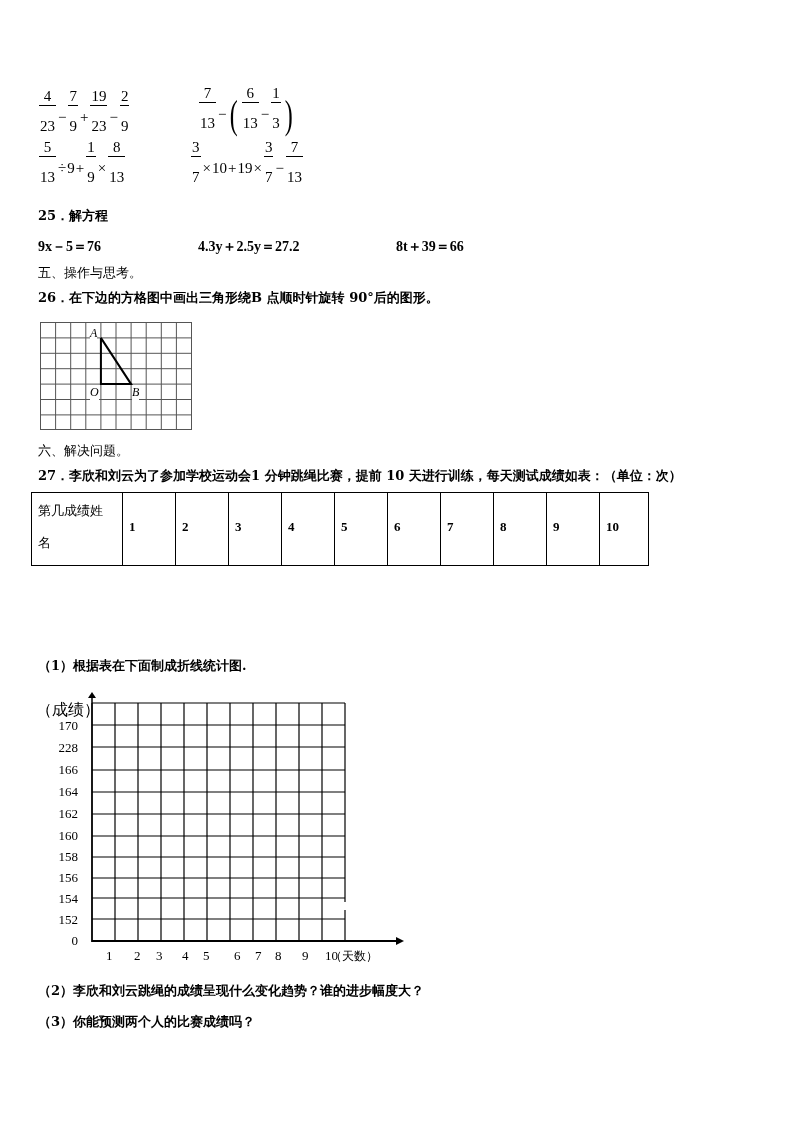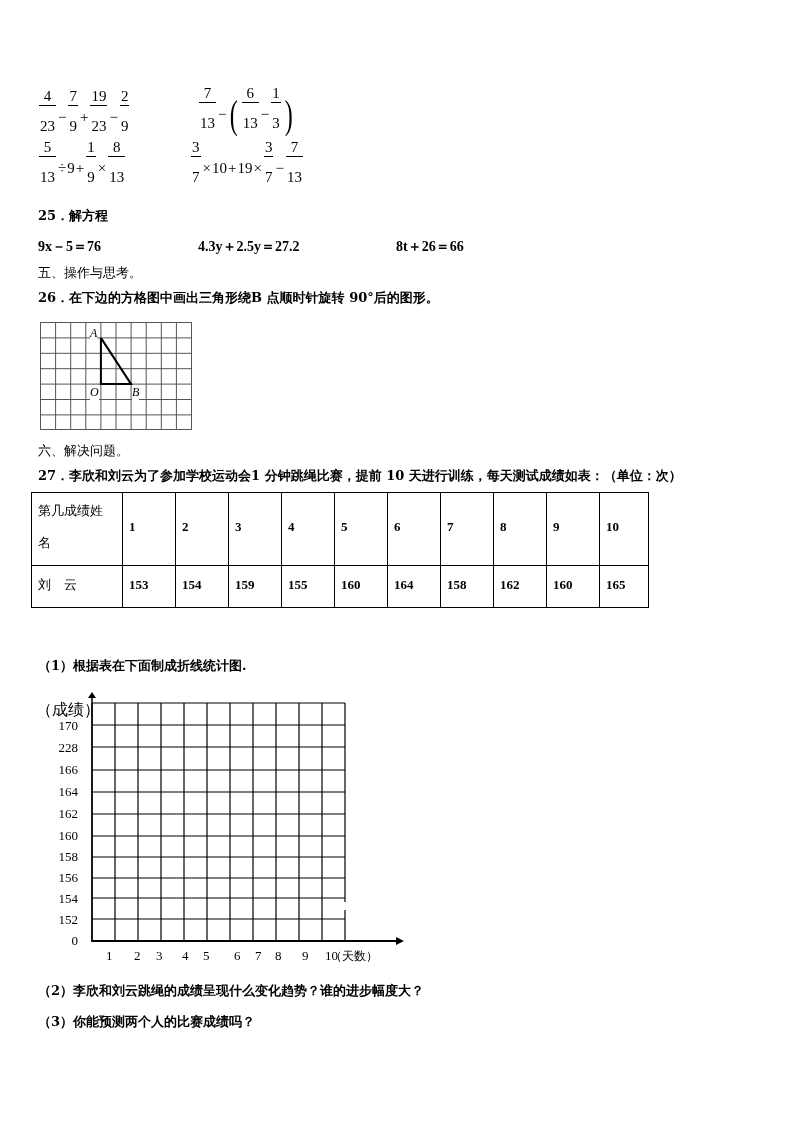--- a/index.html
+++ b/index.html
@@ -104,21 +104,21 @@
   <span class="op">−</span>
   <span class="frac">
       <span class="num">7</span>
       <span class="den">13</span>
     </span>
 </div>
 
 <div class="abs line bold" style="left:38px;top:207px;">25．解方程</div>
 <div class="abs eq" style="left:38px;top:238px;">9x－5＝76</div>
 <div class="abs eq" style="left:198px;top:238px;">4.3y＋2.5y＝27.2</div>
-<div class="abs eq" style="left:396px;top:238px;">8t＋26＝66</div>
+<div class="abs eq" style="left:396px;top:238px;">8t＋39＝66</div>
 
 <div class="abs line" style="left:38px;top:264px;">五、操作与思考。</div>
 
 <div class="abs line bold" style="left:38px;top:289px;text-align:center;">26．在下边的方格图中画出三角形绕B 点顺时针旋转 90°后的图形。</div>
 
 <div class="abs" style="left:40px;top:322px;width:152px;height:108px;">
   <svg width="152" height="108" viewBox="0 0 152 108">
     <g stroke="#555" stroke-width="1">
       <line x1="0.5" y1="0" x2="0.5" y2="108"></line>
         <line x1="15.6" y1="0" x2="15.6" y2="108"></line>
@@ -163,33 +163,20 @@
     <td style="width:46px;">2</td>
     <td style="width:46px;">3</td>
     <td style="width:46px;">4</td>
     <td style="width:46px;">5</td>
     <td style="width:46px;">6</td>
     <td style="width:46px;">7</td>
     <td style="width:46px;">8</td>
     <td style="width:46px;">9</td>
     <td style="width:42px;">10</td>
   </tr>
-  <tr style="height:42px;">
-    <td class="name">刘　云</td>
-    <td>153</td>
-    <td>154</td>
-    <td>159</td>
-    <td>155</td>
-    <td>160</td>
-    <td>164</td>
-    <td>158</td>
-    <td>162</td>
-    <td>160</td>
-    <td>165</td>
-  </tr>
 </tbody>
   </table>
 
 <div class="abs line bold" style="left:38px;top:657px;">（1）根据表在下面制成折线统计图.</div>
 
 <div class="abs" style="left:36px;top:700px;font-family:Liberation Mono, monospace;font-size:16px;">（成绩）</div>
 
 <div class="abs" style="left:38px;top:718px;">
   <div class="ylab abs" style="top:0px;">170</div>
   <div class="ylab abs" style="top:22px;">228</div>

